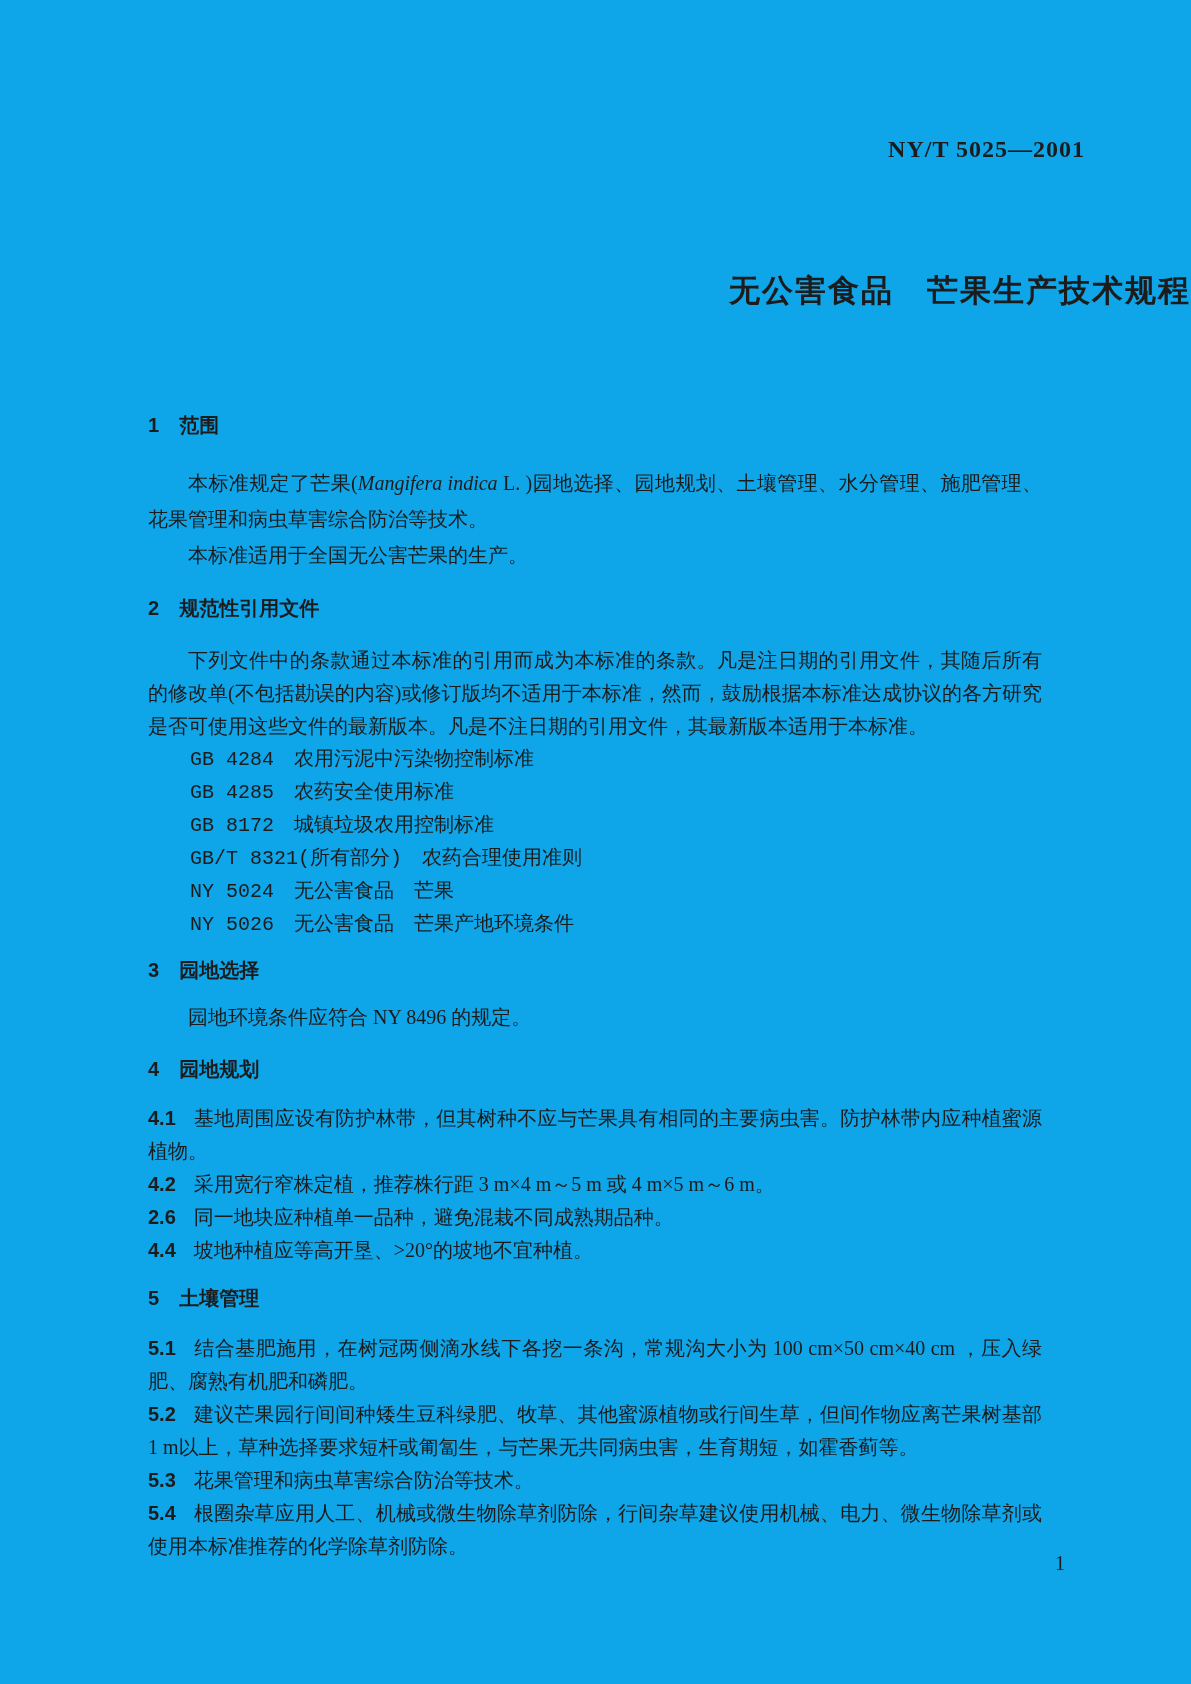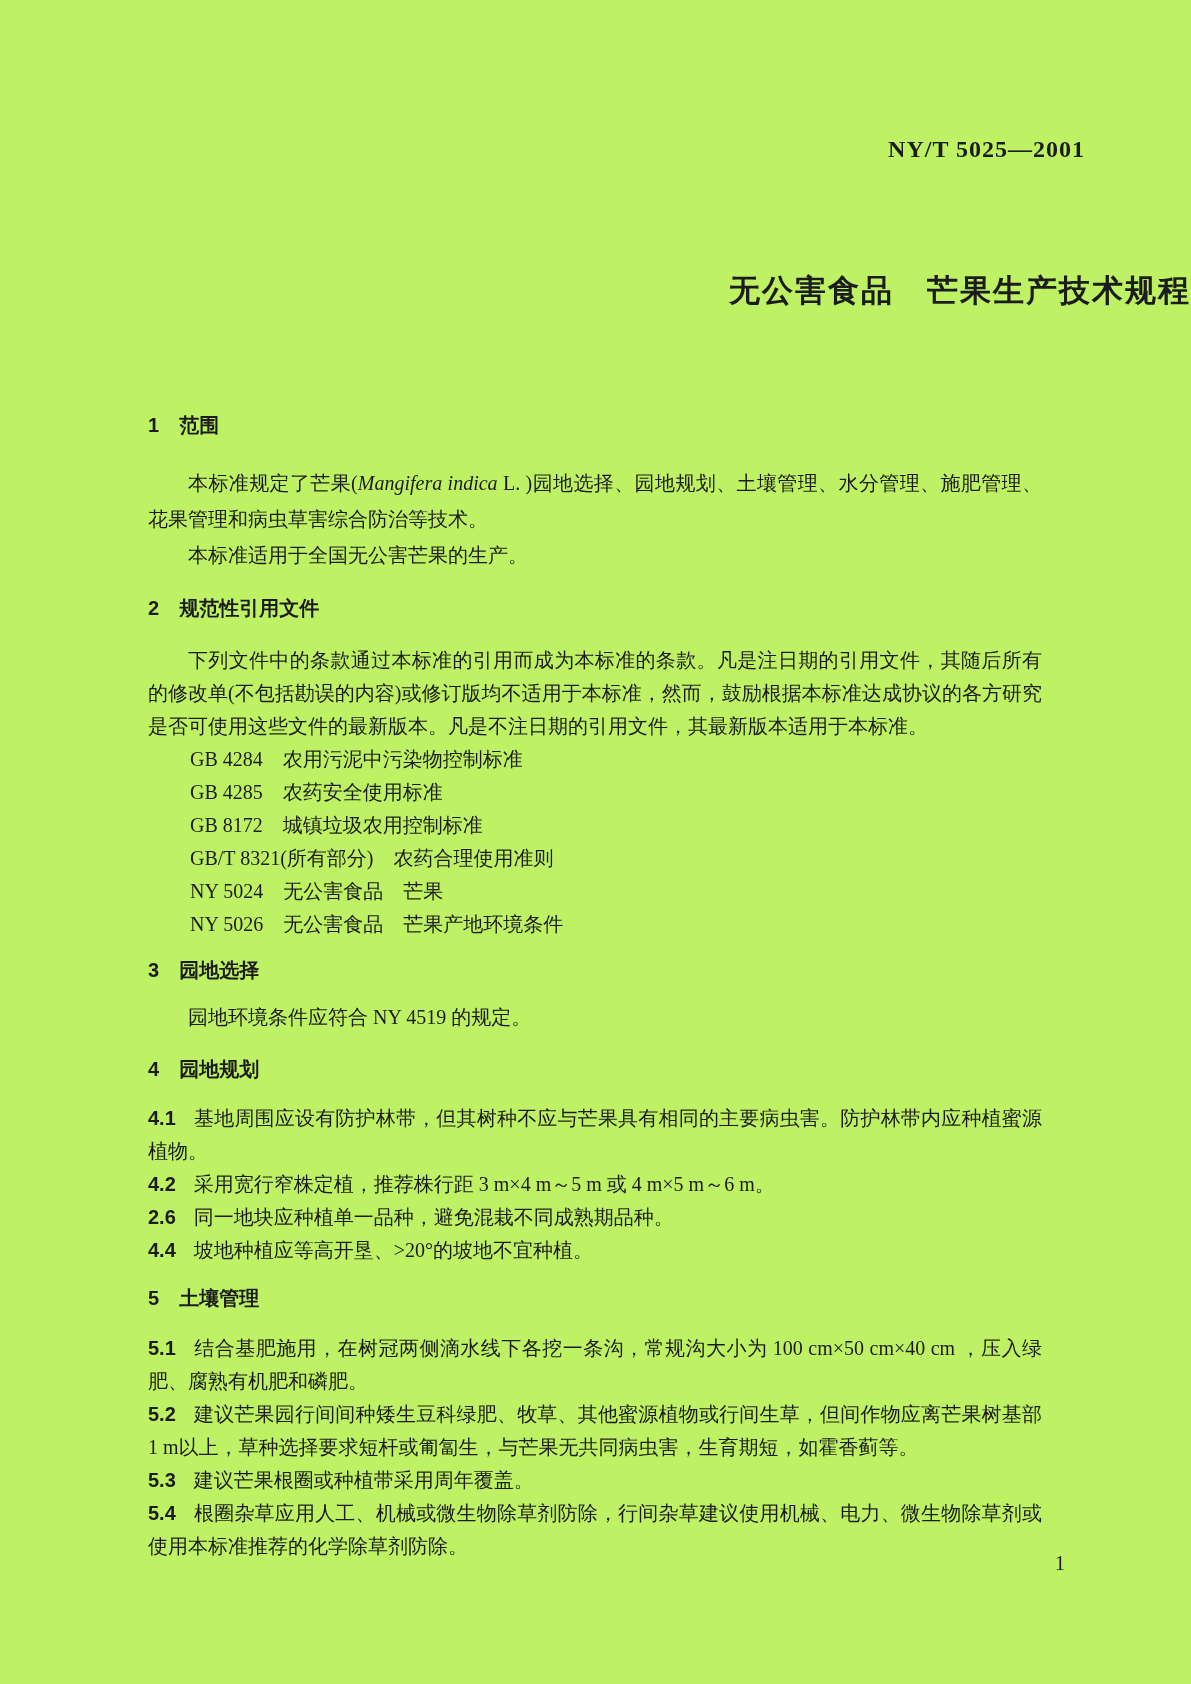--- a/index.html
+++ b/index.html
@@ -2,21 +2,21 @@
 <html><head>
 <meta charset="utf-8">
 <style>
   * { margin: 0; padding: 0; box-sizing: border-box; }
   html, body { background: #e8e8e8; }
   .page {
     position: relative;
     width: 1191px;
     height: 1684px;
     margin: 0 auto;
-    background: #bef264;
+    background: #0ea5e9;
     color: #1c1c1c;
     font-family: "Liberation Serif", "DejaVu Serif", serif;
     overflow: hidden;
   }
   .std-number {
     position: absolute;
     top: 136px;
     right: 106px;
     font-size: 24px;
     font-weight: bold;
@@ -47,21 +47,21 @@
     font-weight: bold;
     font-size: 20px;
     line-height: 35px;
   }
   .sec-heading .sec-num { margin-right: 20px; }
   .para { line-height: 36px; }
   .para.lh33 { line-height: 33px; }
   .para.indent { text-indent: 2em; }
   .species { font-style: italic; font-family: "Liberation Serif", "DejaVu Serif", serif; }
   .refs { padding-left: 42px; }
-  .ref-line { line-height: 33px; }
+  .ref-line { line-height: 33px; font-family: Liberation Mono, monospace; }
   .clause { line-height: 33px; }
   .clause-num {
     font-family: "Liberation Sans", "DejaVu Sans", sans-serif;
     font-weight: bold;
     margin-right: 18px;
   }
   .page-number {
     position: absolute;
     top: 1552px;
     right: 126px;
@@ -94,35 +94,35 @@
       <div class="ref-line">GB 4285　农药安全使用标准</div>
       <div class="ref-line">GB 8172　城镇垃圾农用控制标准</div>
       <div class="ref-line">GB/T 8321(所有部分)　农药合理使用准则</div>
       <div class="ref-line">NY 5024　无公害食品　芒果</div>
       <div class="ref-line">NY 5026　无公害食品　芒果产地环境条件</div>
     </div>
 
     <div class="sec-heading" style="margin-top:12px">
       <span class="sec-num">3</span><span class="sec-title">园地选择</span>
     </div>
-    <p class="para lh33 indent" style="margin-top:13px">园地环境条件应符合 NY 4519 的规定。</p>
+    <p class="para lh33 indent" style="margin-top:13px">园地环境条件应符合 NY 8496 的规定。</p>
 
     <div class="sec-heading" style="margin-top:18px">
       <span class="sec-num">4</span><span class="sec-title">园地规划</span>
     </div>
     <p class="clause" style="margin-top:15px"><span class="clause-num">4.1</span><span class="clause-text">基地周围应设有防护林带，但其树种不应与芒果具有相同的主要病虫害。防护林带内应种植蜜源植物。</span></p>
     <p class="clause"><span class="clause-num">4.2</span><span class="clause-text">采用宽行窄株定植，推荐株行距 3 m×4 m～5 m 或 4 m×5 m～6 m。</span></p>
     <p class="clause"><span class="clause-num">2.6</span><span class="clause-text">同一地块应种植单一品种，避免混栽不同成熟期品种。</span></p>
     <p class="clause"><span class="clause-num">4.4</span><span class="clause-text">坡地种植应等高开垦、&gt;20°的坡地不宜种植。</span></p>
 
     <div class="sec-heading" style="margin-top:14px">
       <span class="sec-num">5</span><span class="sec-title">土壤管理</span>
     </div>
     <p class="clause" style="margin-top:16px"><span class="clause-num">5.1</span><span class="clause-text">结合基肥施用，在树冠两侧滴水线下各挖一条沟，常规沟大小为 100 cm×50 cm×40 cm ，压入绿肥、腐熟有机肥和磷肥。</span></p>
     <p class="clause"><span class="clause-num">5.2</span><span class="clause-text">建议芒果园行间间种矮生豆科绿肥、牧草、其他蜜源植物或行间生草，但间作物应离芒果树基部 1 m以上，草种选择要求短杆或匍匐生，与芒果无共同病虫害，生育期短，如霍香蓟等。</span></p>
-    <p class="clause"><span class="clause-num">5.3</span><span class="clause-text">建议芒果根圈或种植带采用周年覆盖。</span></p>
+    <p class="clause"><span class="clause-num">5.3</span><span class="clause-text">花果管理和病虫草害综合防治等技术。</span></p>
     <p class="clause"><span class="clause-num">5.4</span><span class="clause-text">根圈杂草应用人工、机械或微生物除草剂防除，行间杂草建议使用机械、电力、微生物除草剂或使用本标准推荐的化学除草剂防除。</span></p>
 
   </main>
 
   <div class="page-number">1</div>
 
 </div>
 
 </body></html>

